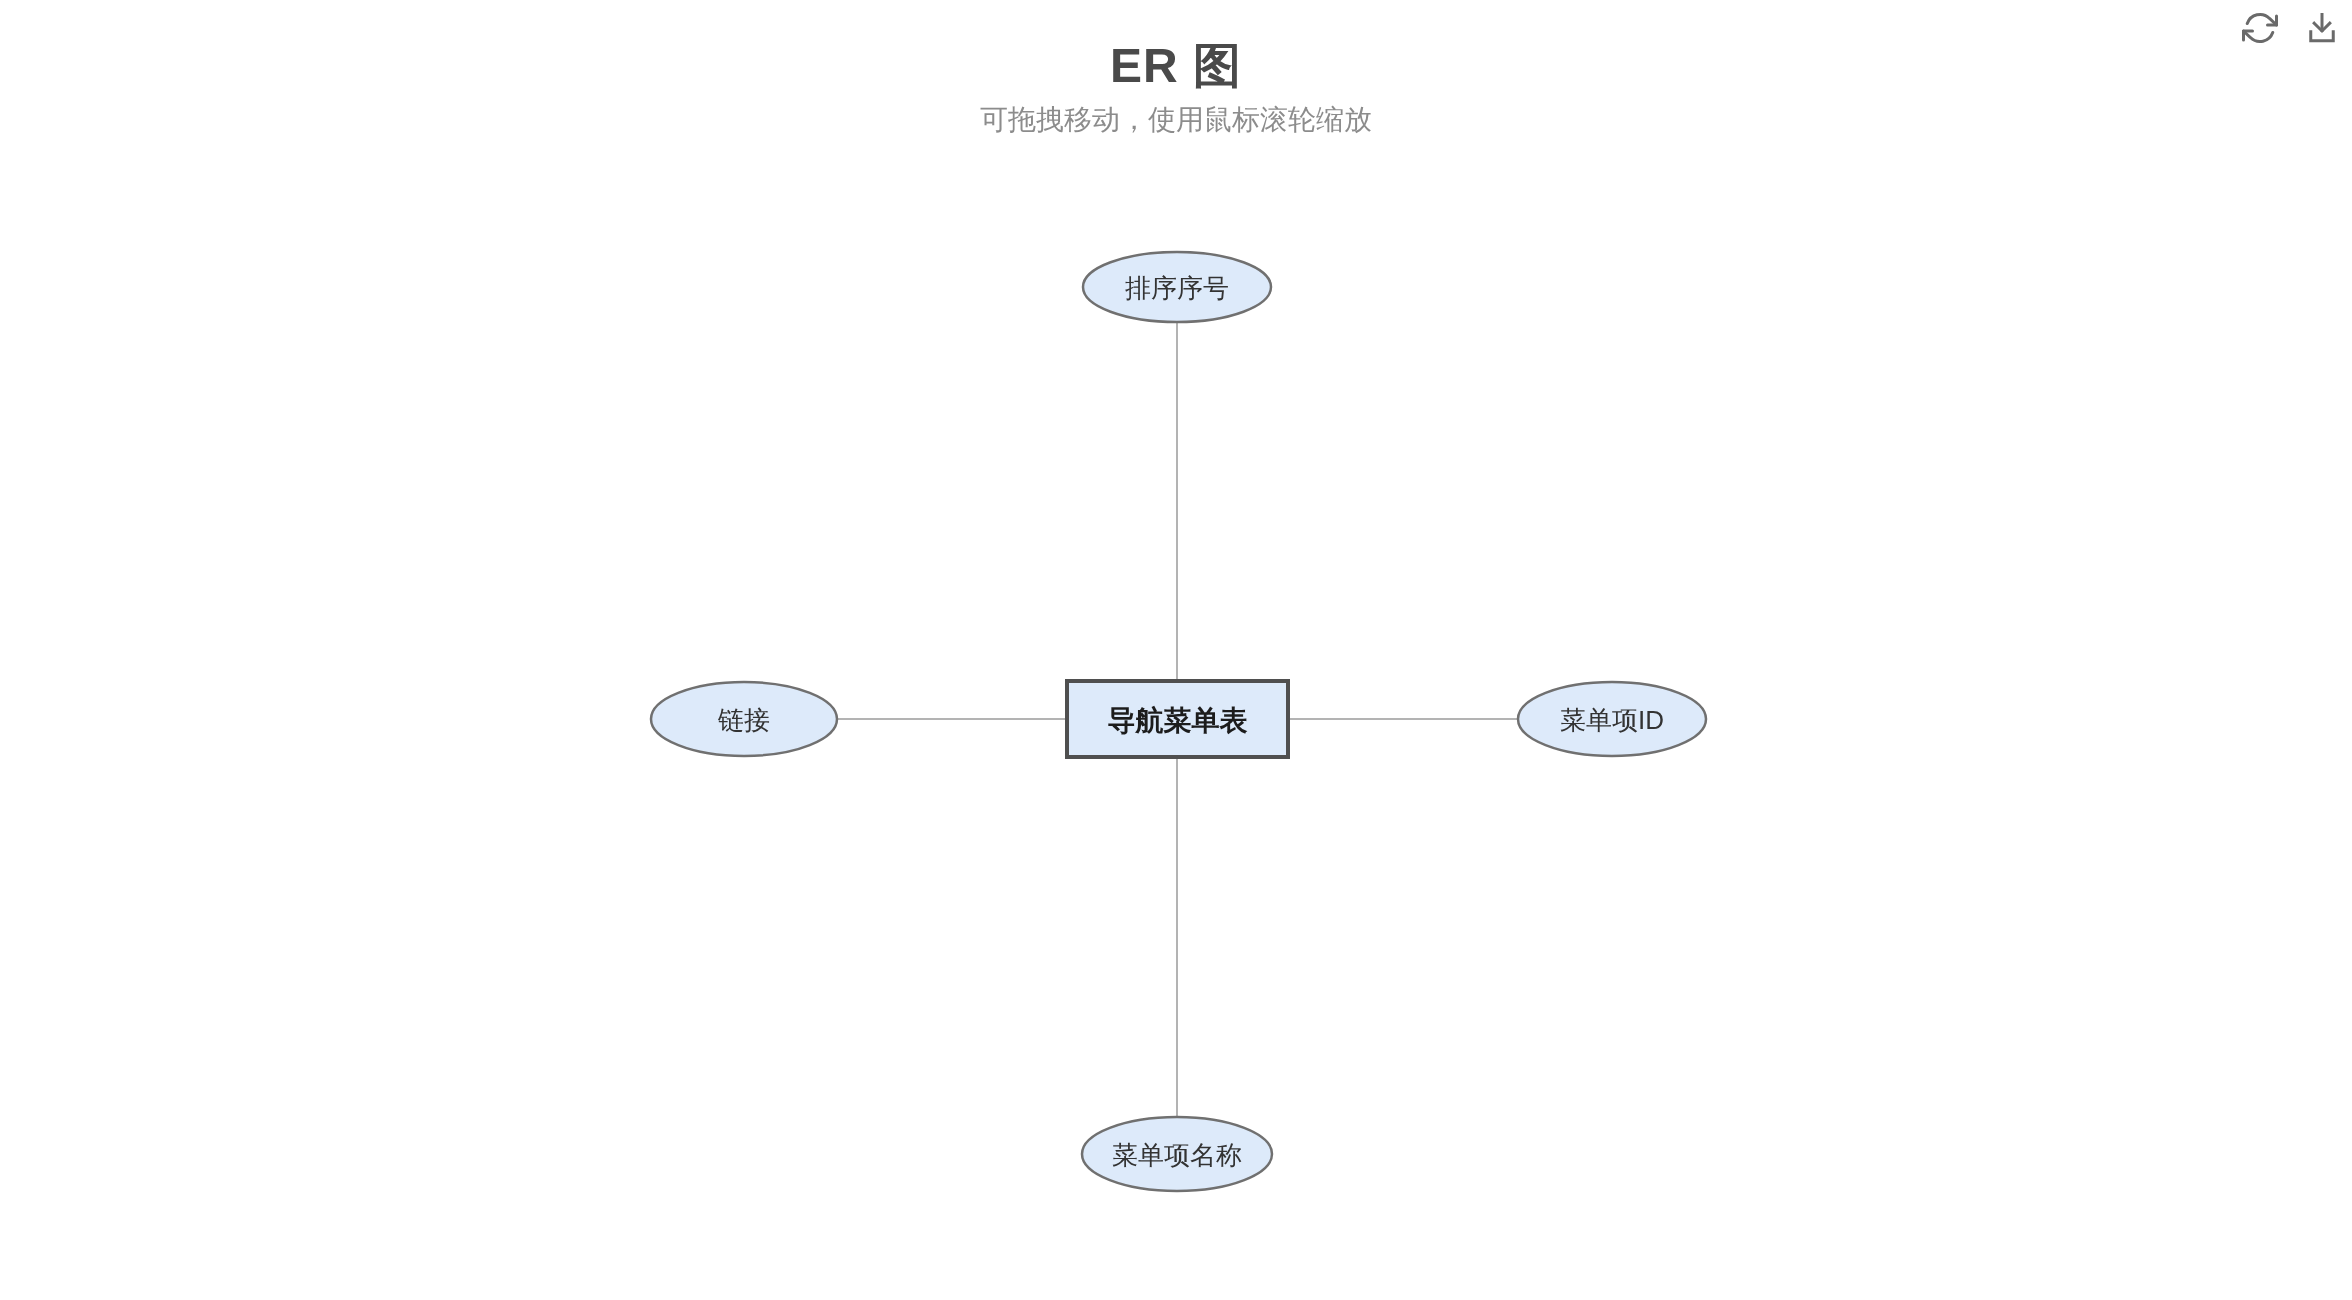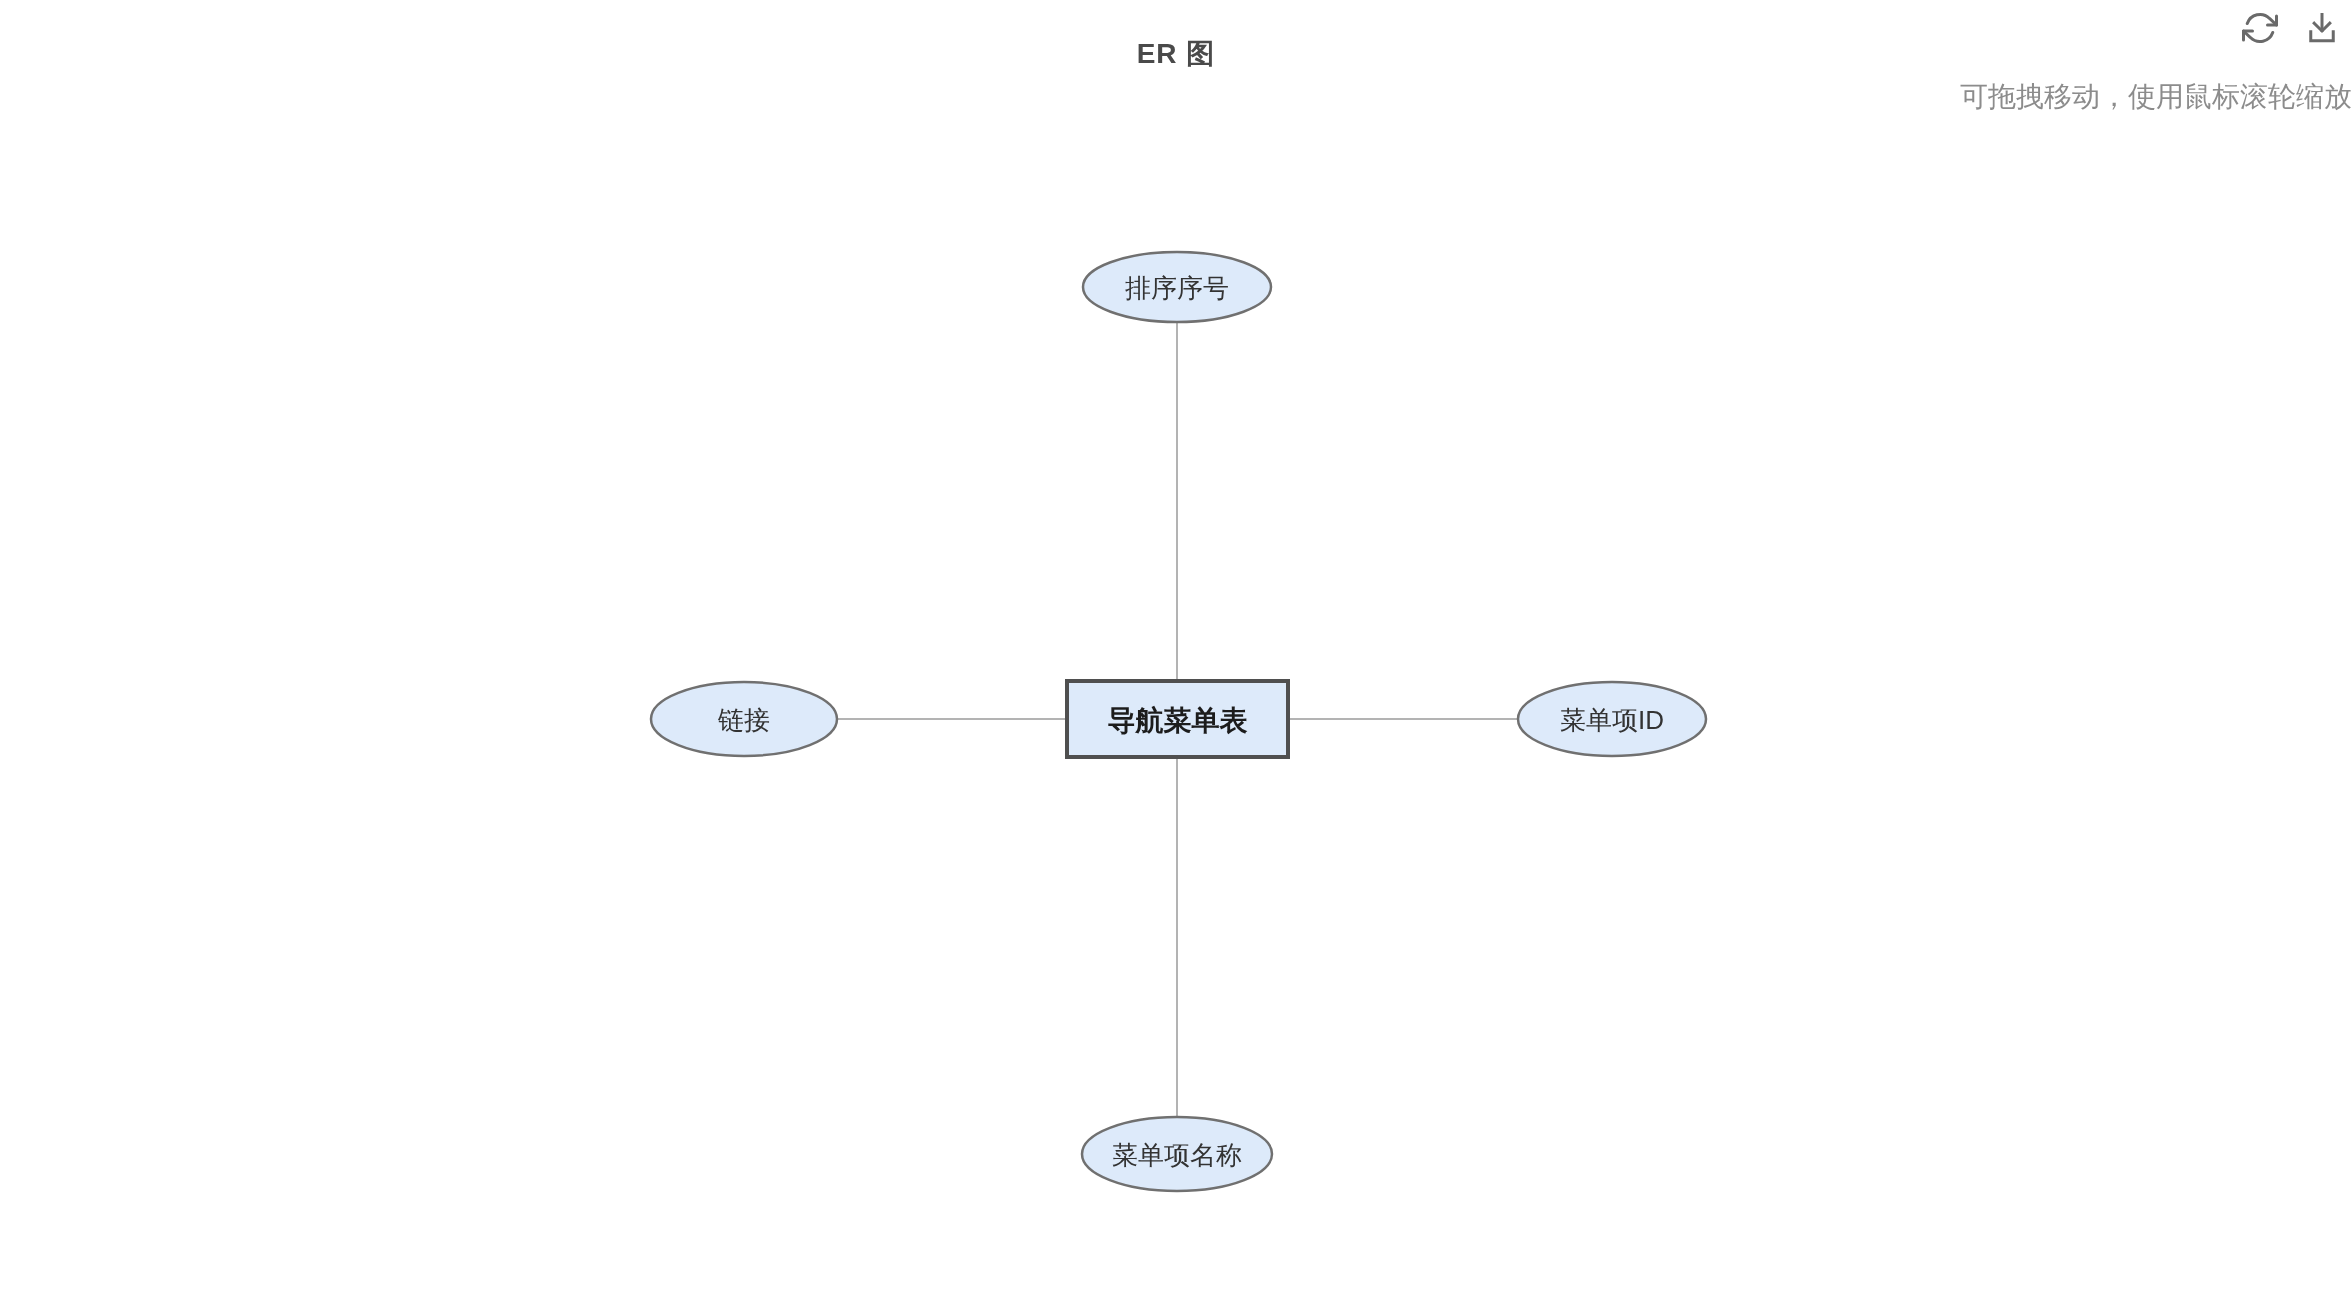--- a/index.html
+++ b/index.html
@@ -12,33 +12,32 @@
   }
   .header {
     position: absolute;
     top: 0; left: 0; width: 100%;
     text-align: center;
     z-index: 2;
     pointer-events: none;
   }
   .page-title {
     margin: 38px 0 0 0;
-    font-size: 28px;
+    font-size: 48px;
     line-height: 1.15;
     font-weight: 700;
     letter-spacing: 1px;
     color: #4a4a4a;
   }
   .page-subtitle {
     margin: 12px 0 0 0;
     font-size: 28px;
     line-height: 1.1;
     font-weight: 400;
     color: #8c8c8c;
-    text-align: right;
   }
   .toolbar {
     position: absolute;
     top: 6px; right: 8px;
     display: flex;
     gap: 18px;
     z-index: 3;
   }
   .icon-btn {
     background: none;

